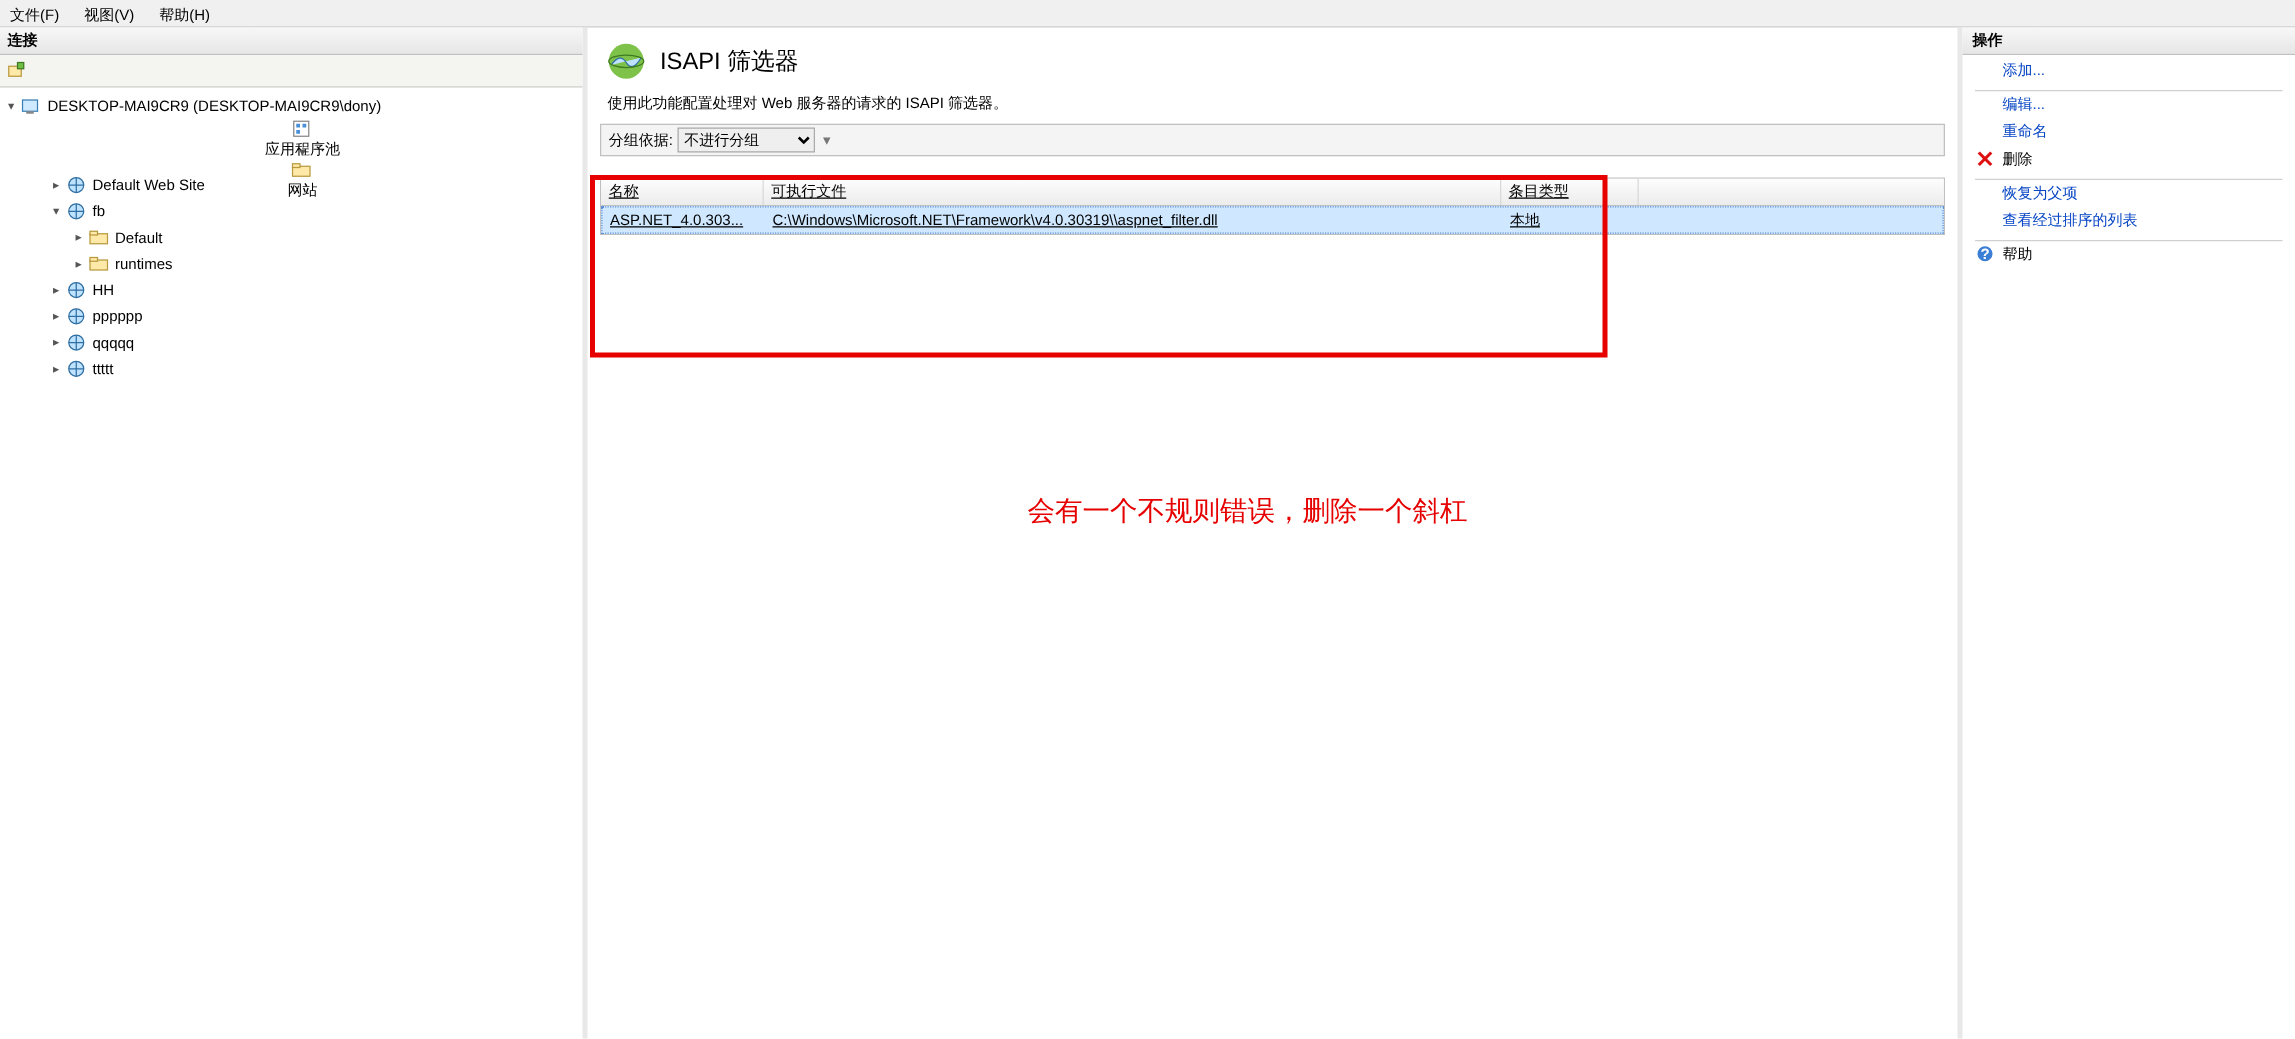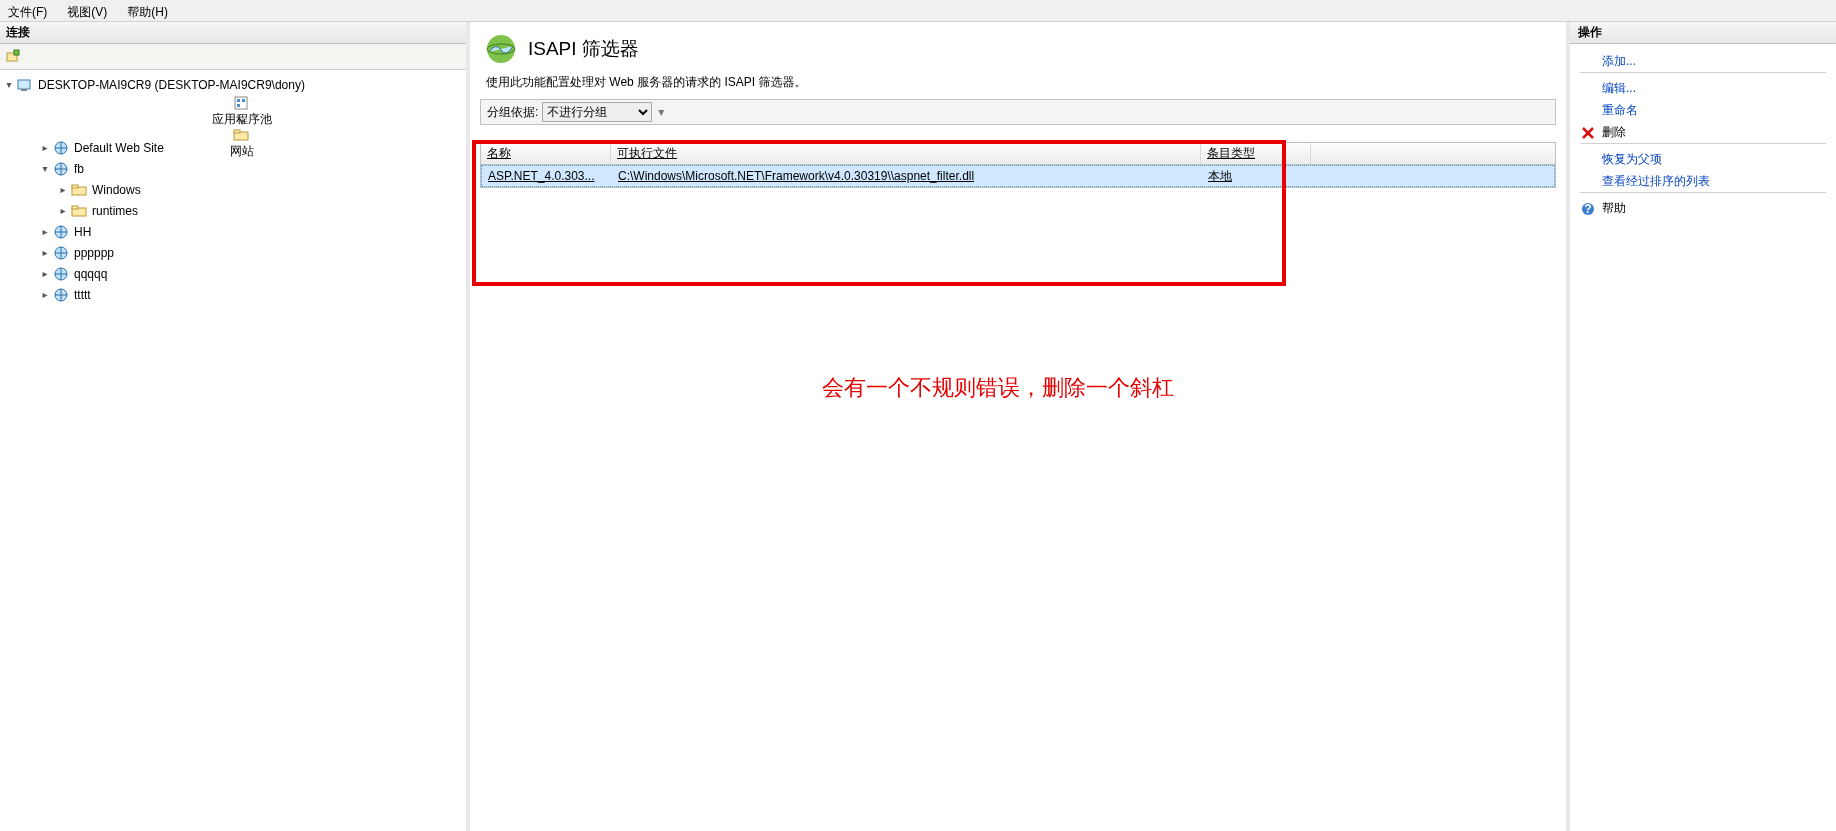--- a/index.html
+++ b/index.html
@@ -33,21 +33,21 @@
   .grid-body-row .col { padding: 0 6px; overflow: hidden; text-overflow: ellipsis; white-space: nowrap; }
   .col-name { width: 130px; }
   .col-exe  { width: 590px; flex: none; }
   .col-type { width: 110px; }
   .red-box { position: absolute; border: 4px solid #e60000; pointer-events: none; }
   .red-text { position: absolute; color: #e60000; font-size: 22px; }
   
   .right-panel { width: 270px; border-left: 4px solid #e8e8e8; display: flex; flex-direction: column; }
   .right-header { background: linear-gradient(#f7f7f7,#e6e6e6); height: 22px; display: flex; align-items: center; padding: 0 8px; font-weight: bold; border-bottom: 1px solid #c0c0c0; }
   .action-list { padding: 4px 6px; }
-  .action-item { display: flex; align-items: flex-end; height: 22px; padding: 0 4px; color: #0645c4; cursor: pointer; gap: 6px; }
+  .action-item { display: flex; align-items: flex-start; height: 22px; padding: 0 4px; color: #0645c4; cursor: pointer; gap: 6px; }
   .action-item.black { color: #000; }
   .action-item .aicon { width: 16px; height: 16px; display: inline-flex; align-items: center; justify-content: center; }
   .sep { height: 1px; background: #d0d0d0; margin: 2px 4px; }
   
   svg { display: block; }
 </style>
 </head>
 <body>
 
 <div class="menubar">
@@ -122,21 +122,21 @@
         <span class="tlabel">fb</span>
       </div>
       <div class="tree-row ind3">
         <span class="twisty">▸</span>
         <span class="ticon">
             <svg width="16" height="16">
               <rect x="1" y="5" width="14" height="8" fill="#ffe9a8" stroke="#b89a3e"></rect>
               <rect x="1" y="3" width="6" height="3" fill="#ffe9a8" stroke="#b89a3e"></rect>
             </svg>
           </span>
-        <span class="tlabel">Windows</span>
+        <span class="tlabel">Default</span>
       </div>
       <div class="tree-row ind3">
         <span class="twisty">▸</span>
         <span class="ticon">
             <svg width="16" height="16">
               <rect x="1" y="5" width="14" height="8" fill="#ffe9a8" stroke="#b89a3e"></rect>
               <rect x="1" y="3" width="6" height="3" fill="#ffe9a8" stroke="#b89a3e"></rect>
             </svg>
           </span>
         <span class="tlabel">runtimes</span>
@@ -212,21 +212,21 @@
         <div class="col col-type">条目类型</div>
       </div>
       <div class="grid-body-row">
         <div class="col col-name">ASP.NET_4.0.303...</div>
         <div class="col col-exe">C:\Windows\Microsoft.NET\Framework\v4.0.30319\\aspnet_filter.dll</div>
         <div class="col col-type">本地</div>
       </div>
     </div>
 
     <div class="red-box" style="left:2px; top:118px; width:814px; height:146px;"></div>
-    <div class="red-text" style="left:352px; top:351px;">会有一个不规则错误，删除一个斜杠</div>
+    <div class="red-text" style="left:352px; top:372px;">会有一个不规则错误，删除一个斜杠</div>
   </div>
 
   <div class="right-panel">
     <div class="right-header">操作</div>
     <div class="action-list">
       <div class="action-item">
         <span class="aicon"></span>
         <span>添加...</span>
       </div>
       <div class="sep"></div>

